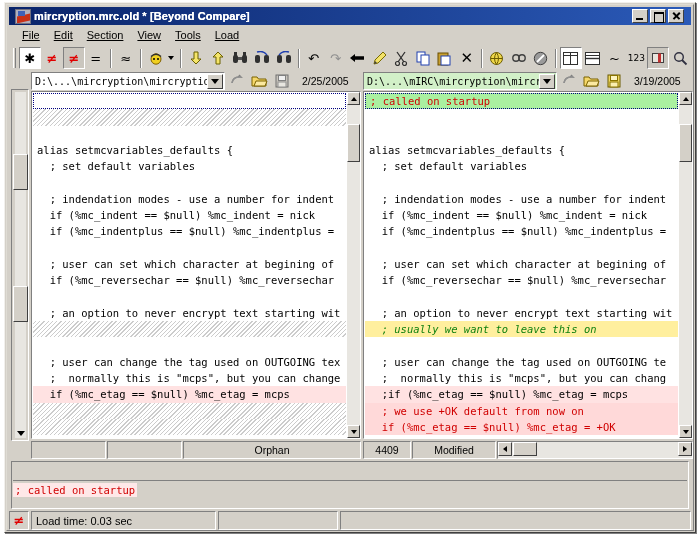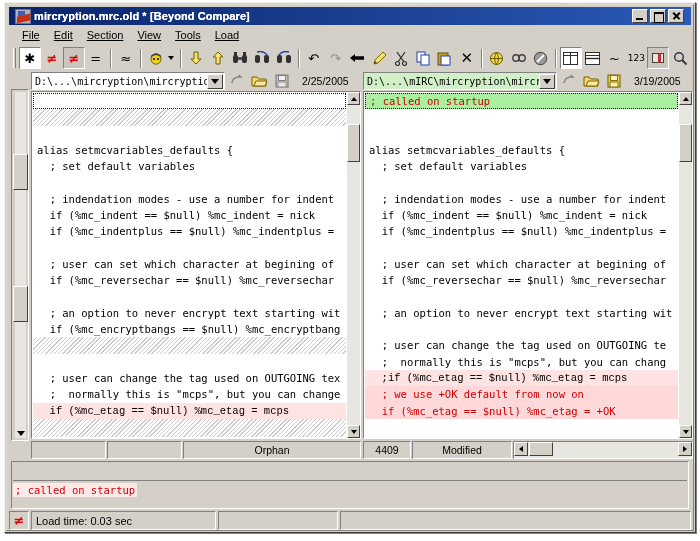--- a/index.html
+++ b/index.html
@@ -225,21 +225,21 @@
     font-family: "DejaVu Sans Mono", monospace;
     font-size: 10.5px; color: #000;
     white-space: pre; padding-left: 4px;
     overflow: hidden;
   }
   .code-line.hatch {
     background-image: repeating-linear-gradient(
       -45deg, #ffffff 0px, #ffffff 2px, #cccccc 2px, #cccccc 3px);
   }
   .code-line.del  { background: #ffd9d9; color: #d00000; }
-  .code-line.pink { background: #ffe2e2; font-family: Liberation Mono, monospace; }
+  .code-line.pink { background: #ffe2e2; }
   .code-line.ins  { background: #aaf0a0; color: #d00000; }
   .code-line.chg  { background: #ffef9e; color: #108010; font-style: italic; }
   .code-line.sel-box {
     border: 1px dotted #000080;
     height: 16.3px; line-height: 14.3px;
   }
 
   
   .vscroll {
     position: absolute; right: 0; top: 0; bottom: 0; width: 13px;
@@ -597,21 +597,20 @@
               <div class="code-line plain">  ; set default variables</div>
               <div class="code-line plain"></div>
               <div class="code-line plain">  ; indendation modes - use a number for indent</div>
               <div class="code-line plain">  if (%mc_indent == $null) %mc_indent = nick</div>
               <div class="code-line plain">  if (%mc_indentplus == $null) %mc_indentplus =</div>
               <div class="code-line plain"></div>
               <div class="code-line plain">  ; user can set which character at begining of</div>
               <div class="code-line plain">  if (%mc_reversechar == $null) %mc_reversechar</div>
               <div class="code-line plain"></div>
               <div class="code-line plain">  ; an option to never encrypt text starting wit</div>
-              <div class="code-line plain">  if (%mc_encryptbangs == $null) %mc_encryptbang</div>
               <div class="code-line hatch"></div>
               <div class="code-line plain"></div>
               <div class="code-line plain">  ; user can change the tag used on OUTGOING tex</div>
               <div class="code-line plain">  ;  normally this is "mcps", but you can change</div>
               <div class="code-line pink">  if (%mc_etag == $null) %mc_etag = mcps</div>
               <div class="code-line hatch"></div>
               <div class="code-line hatch"></div>
             </div>
         <div class="vscroll">
           <div class="vs-btn up"></div>
@@ -664,37 +663,38 @@
               <div class="code-line plain">  ; set default variables</div>
               <div class="code-line plain"></div>
               <div class="code-line plain">  ; indendation modes - use a number for indent</div>
               <div class="code-line plain">  if (%mc_indent == $null) %mc_indent = nick</div>
               <div class="code-line plain">  if (%mc_indentplus == $null) %mc_indentplus =</div>
               <div class="code-line plain"></div>
               <div class="code-line plain">  ; user can set which character at begining of</div>
               <div class="code-line plain">  if (%mc_reversechar == $null) %mc_reversechar</div>
               <div class="code-line plain"></div>
               <div class="code-line plain">  ; an option to never encrypt text starting wit</div>
+              <div class="code-line chg">  ; usually we want to leave this on</div>
               <div class="code-line plain"></div>
               <div class="code-line plain">  ; user can change the tag used on OUTGOING te</div>
               <div class="code-line plain">  ;  normally this is "mcps", but you can chang</div>
               <div class="code-line pink">  ;if (%mc_etag == $null) %mc_etag = mcps</div>
               <div class="code-line del">  ; we use +OK default from now on</div>
               <div class="code-line del">  if (%mc_etag == $null) %mc_etag = +OK</div>
             </div>
         <div class="vscroll">
           <div class="vs-btn up"></div>
           <div class="vs-thumb" style="top:32px;height:38px"></div>
           <div class="vs-btn down"></div>
         </div>
       </div>
 
       <div class="pane-status">
         <div class="ps-cell" style="width:48px">4409</div>
-        <div class="ps-cell" style="width:100px">Modified</div>
+        <div class="ps-cell" style="width:84px">Modified</div>
         <div class="hscroll">
           <div class="hs-btn left"></div>
           <div class="hs-thumb" style="left:15px;width:24px"></div>
           <div class="hs-btn right"></div>
         </div>
       </div>
     </div>
   </div>
 
   <div id="preview">

